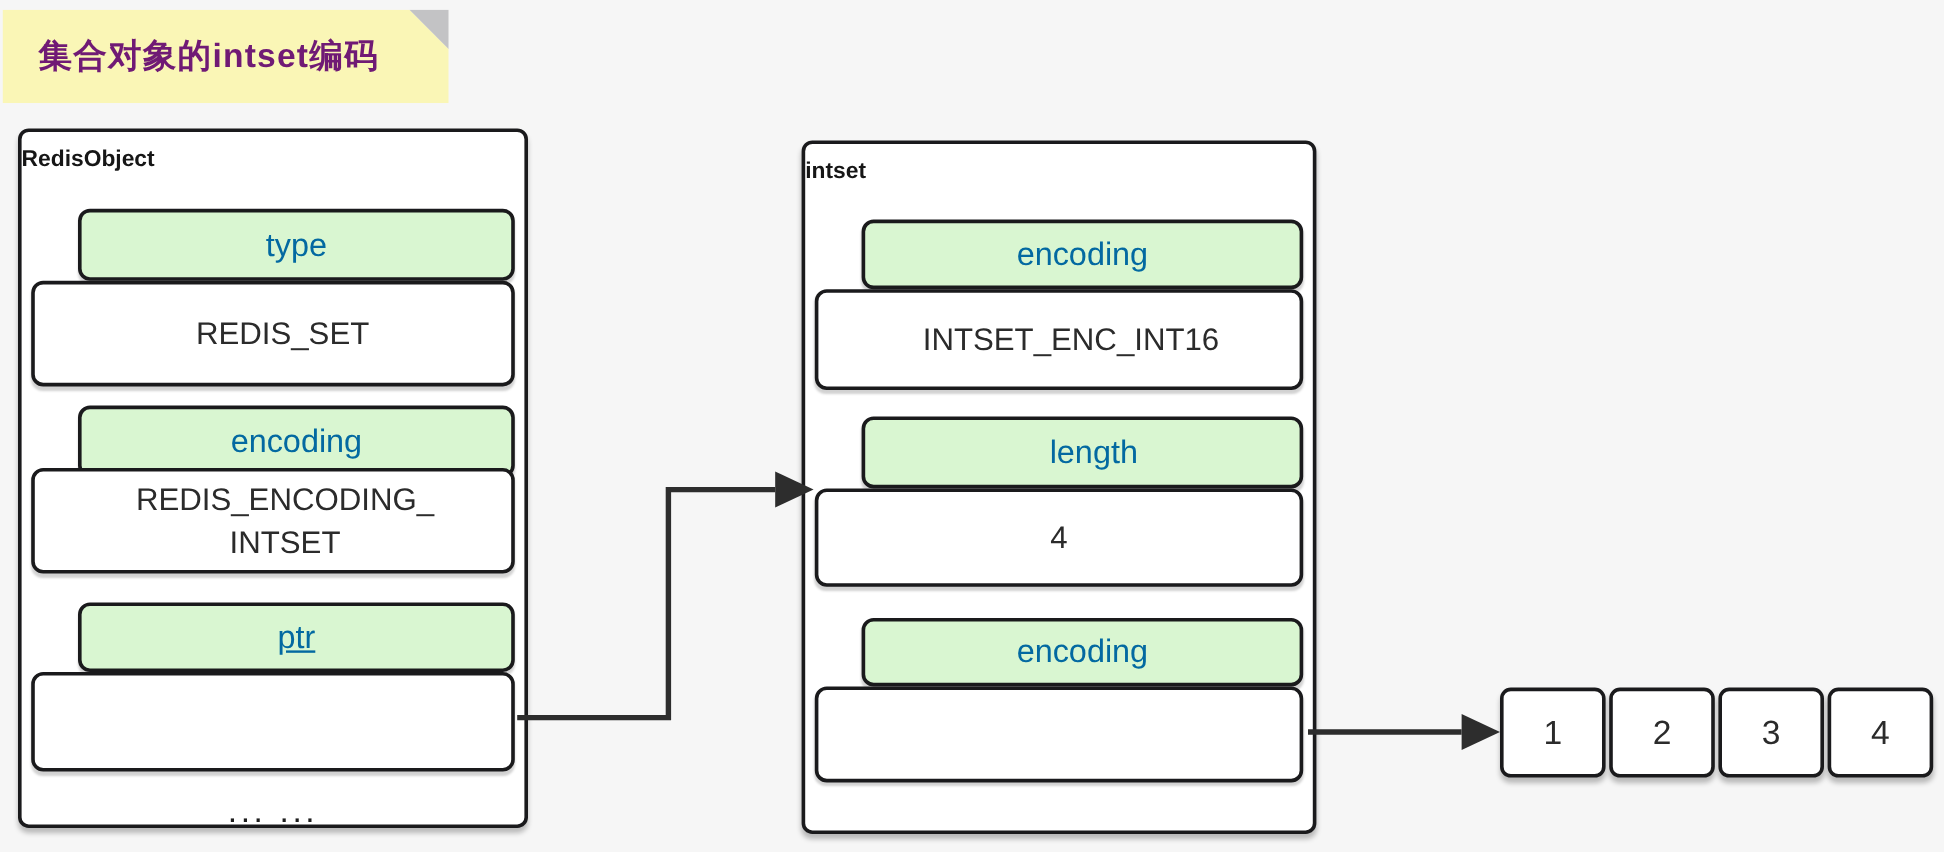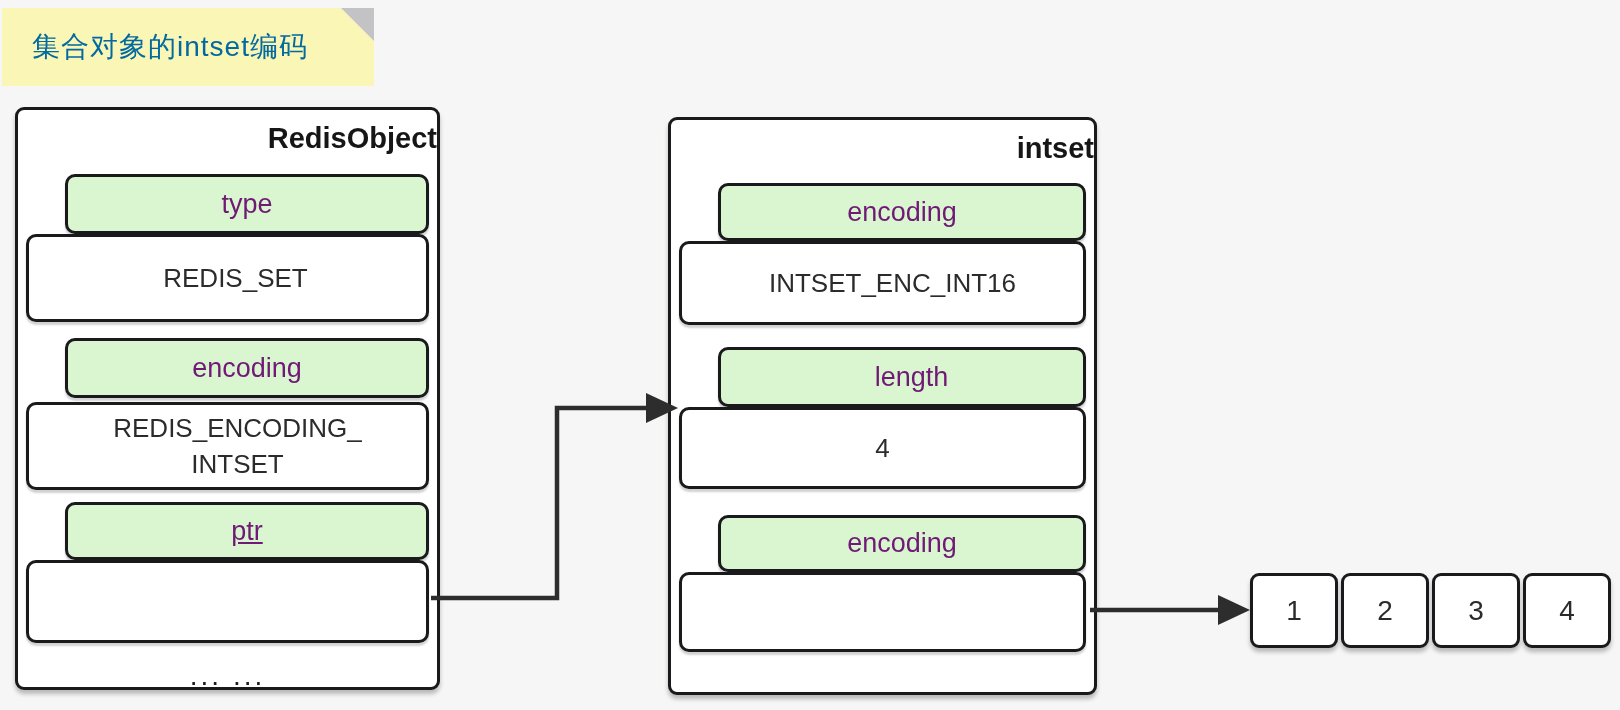--- a/index.html
+++ b/index.html
@@ -17,52 +17,52 @@
   
   .note{
     position:absolute;left:2px;top:8px;
     width:372px;height:78px;
     background:#faf6b6;
     clip-path:polygon(0 0,calc(100% - 33px) 0,100% 33px,100% 100%,0 100%);
   }
   .note-text{
     position:absolute;left:30px;top:0;height:100%;
     display:flex;align-items:center;
-    font-size:28px;color:#0369a1;letter-spacing:1px;
+    font-size:28px;color:#701a75;letter-spacing:1px;font-weight:bold;
   }
   .note-fold{
     position:absolute;right:0;top:0;width:33px;height:33px;
     background:#c3c3c5;
     clip-path:polygon(0 0,100% 0,100% 100%);
   }
 
   
   .obox{
     position:absolute;
     background:#ffffff;
     border:3px solid #1a1a1c;
     border-radius:9px;
     box-shadow:0 4px 4px rgba(0,0,0,0.25);
     box-sizing:border-box;
   }
   .obox-title{
     position:absolute;left:0;right:0;
-    text-align:right;
-    font-size:29px;font-weight:bold;color:#161616;
+    text-align:left;
+    font-size:19px;font-weight:bold;color:#161616;
   }
   .cell{
     position:absolute;left:8px;right:8px;
     border:3px solid #1a1a1c;
     border-radius:10px;
     box-sizing:border-box;
     display:flex;align-items:center;justify-content:center;
     box-shadow:0 3px 2px rgba(0,0,0,0.18);
     background:#ffffff;
   }
-  .cell.green{background:#d9f6d1;color:#701a75;font-size:27px;margin-left:39px;}
+  .cell.green{background:#d9f6d1;color:#0369a1;font-size:27px;margin-left:39px;}
   .cell.value{color:#2b2b2b;font-size:26px;}
   .cell.value .twoline{
     text-align:center;line-height:36px;
   }
   .obox-footer{
     position:absolute;left:0;right:0;
     text-align:center;
     font-size:28px;color:#1d1d1d;letter-spacing:3px;
   }
 
@@ -100,21 +100,21 @@
   </div>
   <div class="note-fold" style="position:absolute;left:341px;top:8px;"></div>
 
   <div class="obox" style="left:15px;top:107px;width:425px;height:583px;">
     <div class="obox-title" style="top:12px;">RedisObject</div>
 
     <div class="cell green" style="top:64px;height:60px;">type</div>
     <div class="cell value" style="top:124px;height:88px;padding-left:16px;">REDIS_SET</div>
 
     <div class="cell green" style="top:228px;height:60px;">encoding</div>
-    <div class="cell value" style="top:292px;height:88px;padding-left:20px;">
+    <div class="cell value" style="top:280px;height:88px;padding-left:20px;">
       <div class="twoline">
         <div>REDIS_ENCODING_</div>
         <div>INTSET</div>
       </div>
     </div>
 
     <div class="cell green" style="top:392px;height:58px;text-decoration:underline;">ptr</div>
     <div class="cell value" style="top:450px;height:83px;"></div>
 
     <div class="obox-footer" style="top:550px;">... ...</div>

